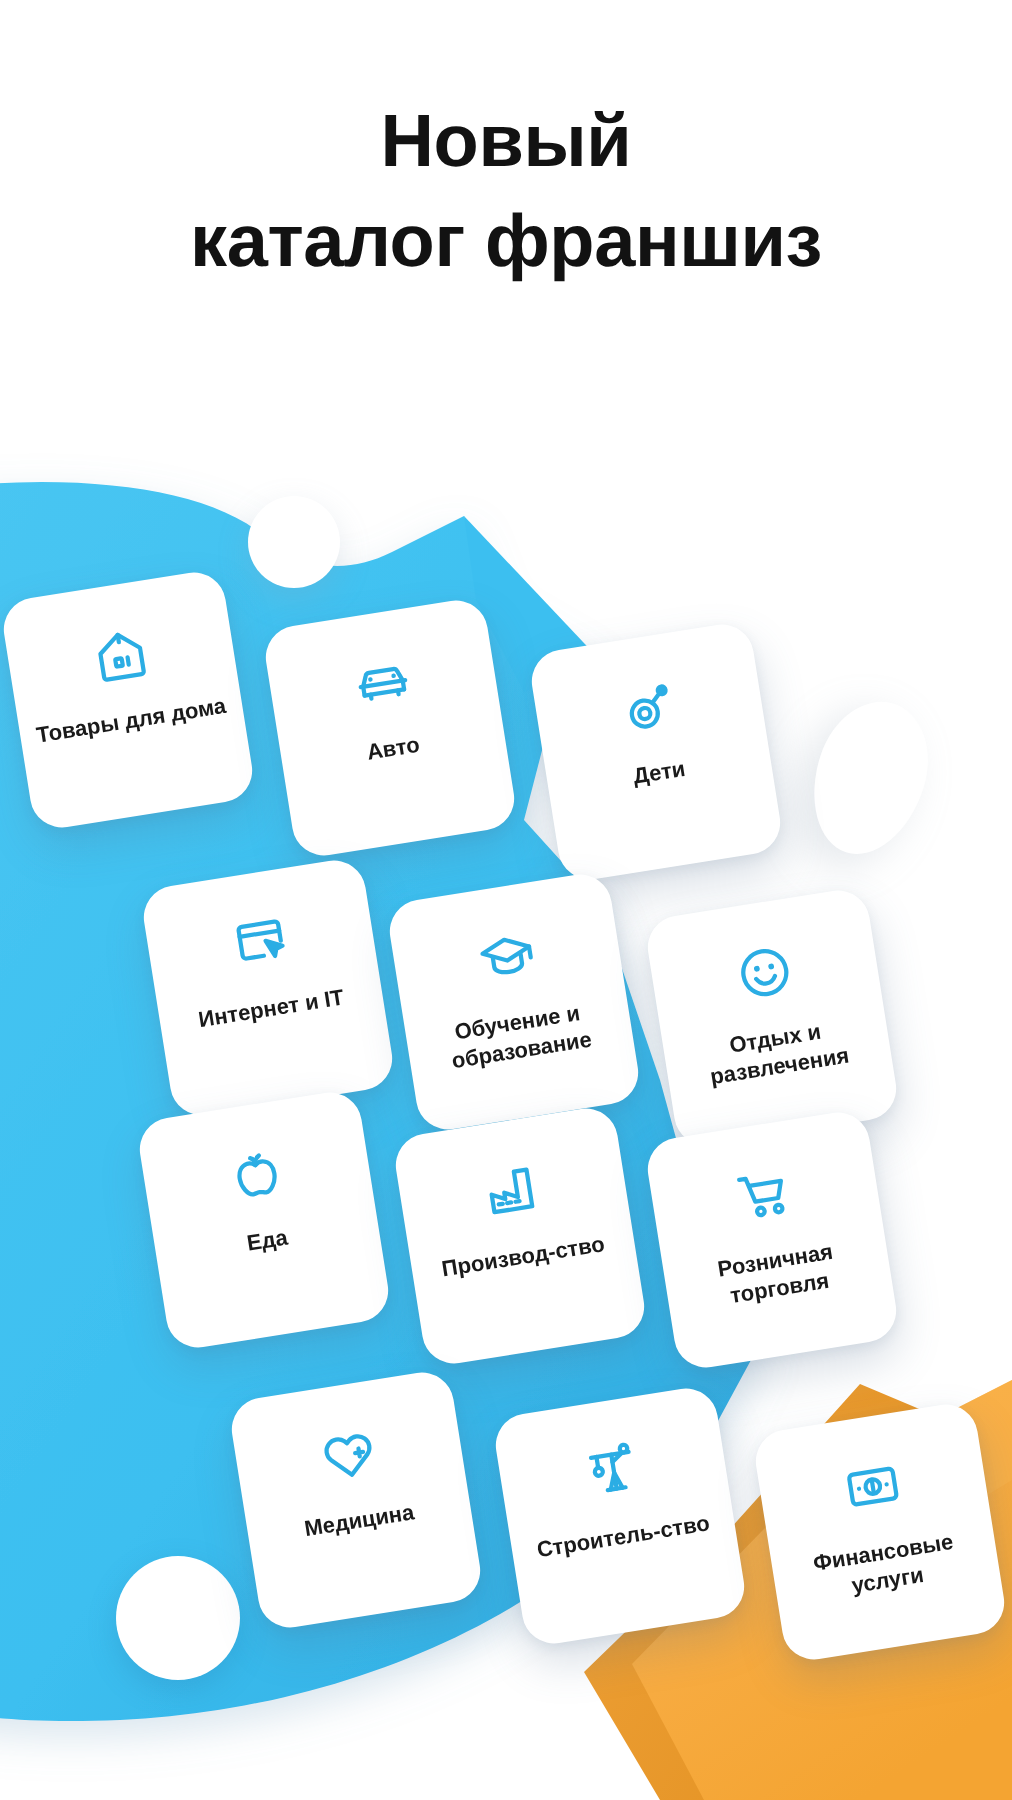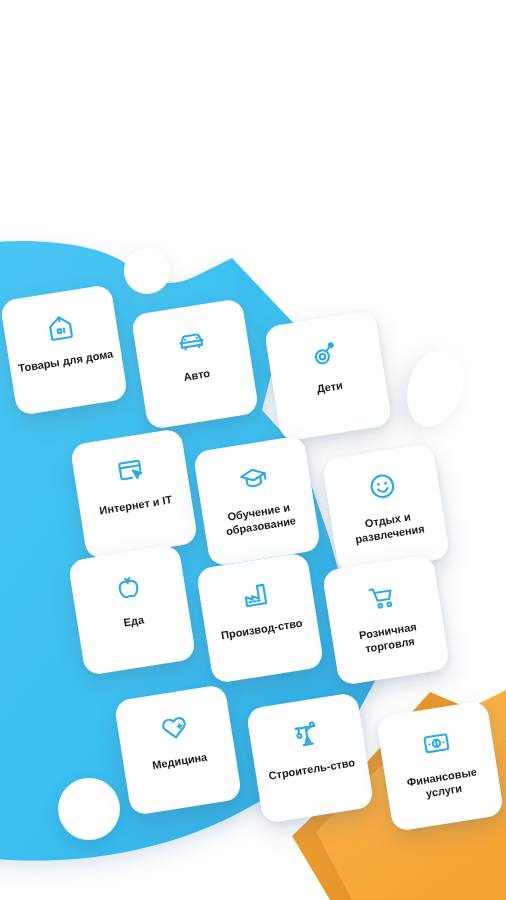--- a/index.html
+++ b/index.html
@@ -129,20 +129,22 @@
     </g>
 
     <path d="M 232 258 L 300 330 L 262 346 L 238 300 Z" fill="#3CBFF0"></path>
   </svg>
 
   <div class="blob" id="blob-top"></div>
   <div class="blob" id="blob-right"></div>
   <div class="blob" id="blob-bottom"></div>
 
   <div class="heading">
+    <span class="l1">Новый</span>
+    <span class="l2">каталог франшиз</span>
   </div>
 
   <div class="card" id="card-home">
     <span class="ico">
       <svg viewBox="0 0 24 24" fill="none" stroke="currentColor" stroke-width="1.7" stroke-linecap="round" stroke-linejoin="round">
         <path d="M4 10.5 12 4l8 6.5V20a1 1 0 0 1-1 1H5a1 1 0 0 1-1-1z"></path>
         <rect x="9.5" y="13.5" width="2.6" height="3" rx=".4"></rect>
         <path d="M14.5 13.5v3M12 4v3"></path>
       </svg>
     </span>

